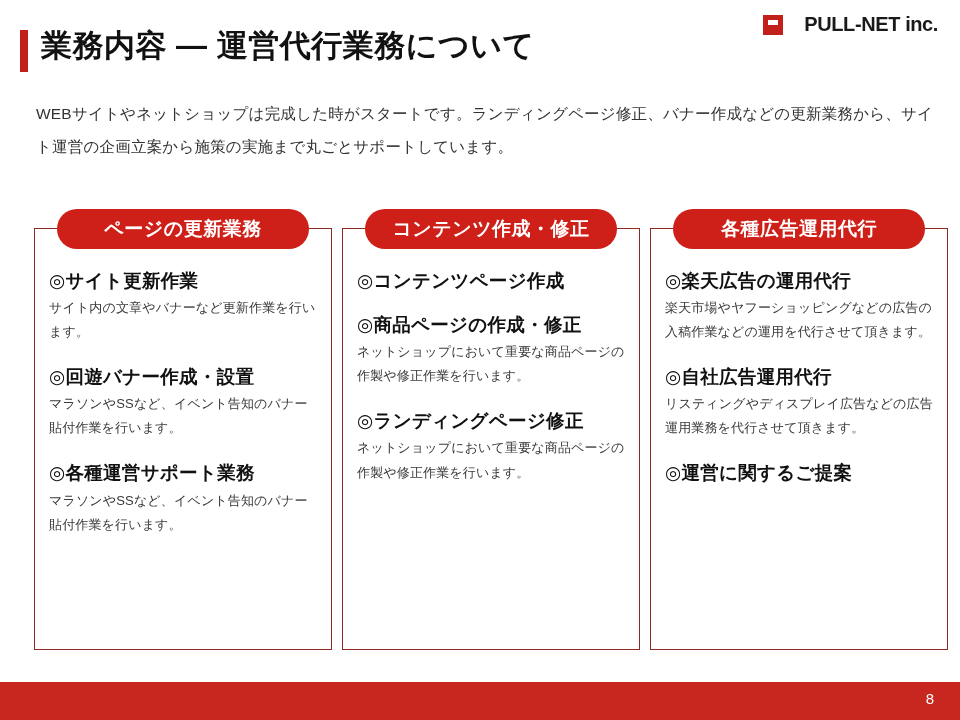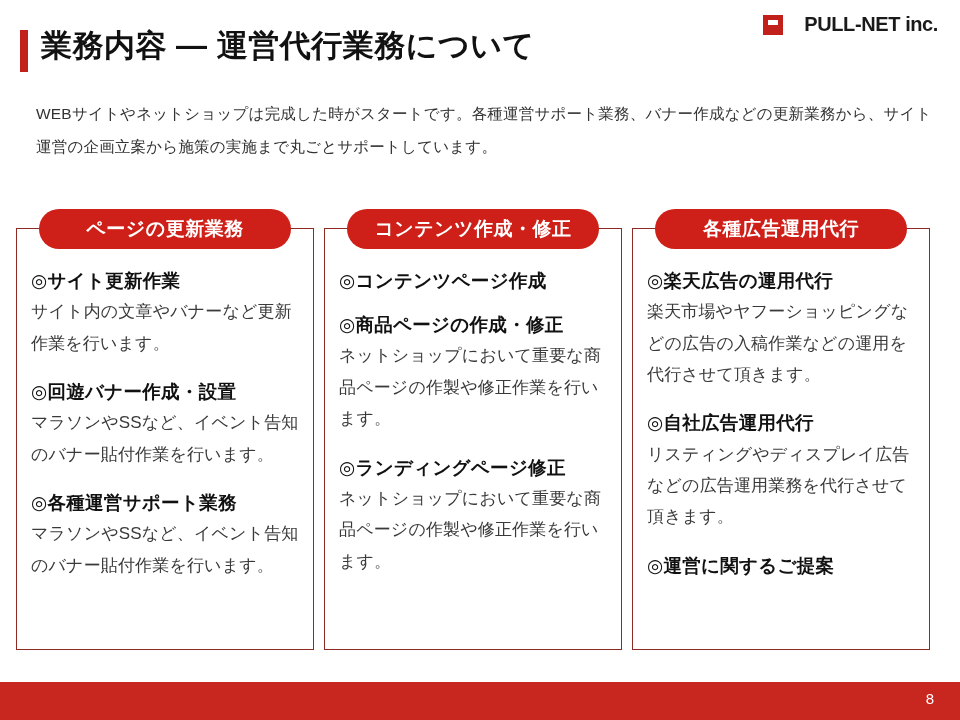--- a/index.html
+++ b/index.html
@@ -97,21 +97,21 @@
     width: 900px;
     font-size: 15.5px;
     line-height: 2.1;
     color: #333333;
     letter-spacing: 0.2px;
   }
 
   
   .cards {
     position: absolute;
-    left: 16px;
+    left: 34px;
     top: 208px;
     width: 916px;
     display: flex;
     gap: 10px;
   }
   .card {
     position: relative;
     width: 298px;
     height: 422px;
     border: 1px solid #8d2a24;
@@ -149,21 +149,21 @@
   .item-title {
     font-size: 18.5px;
     font-weight: bold;
     color: #111111;
     line-height: 1.25;
     letter-spacing: 0.3px;
     margin-bottom: 4px;
     white-space: nowrap;
   }
   .item-desc {
-    font-size: 17px;
+    font-size: 13px;
     color: #3a3a3a;
     line-height: 1.85;
     letter-spacing: 0.15px;
   }
 
   
   .footer-bar {
     position: absolute;
     left: 0;
     top: 682px;
@@ -190,21 +190,21 @@
     <div class="logo-text">PULL-NET inc.</div>
   </div>
 
   <div class="title-row">
     <div class="title-accent"></div>
     <div class="page-title">業務内容 ― 運営代行業務について</div>
   </div>
 
 </div>
 
-<div class="lead">WEBサイトやネットショップは完成した時がスタートです。各種運営サポート業務、バナー作成などの更新業務から、サイト運営の企画立案から施策の実施まで丸ごとサポートしています。</div>
+<div class="lead">WEBサイトやネットショップは完成した時がスタートです。ランディングページ修正、バナー作成などの更新業務から、サイト運営の企画立案から施策の実施まで丸ごとサポートしています。</div>
 
 <div class="cards">
 
   <div class="card">
     <div class="card-badge">ページの更新業務</div>
     <div class="card-body">
       <div class="item">
         <div class="item-title">◎サイト更新作業</div>
         <div class="item-desc">サイト内の文章やバナーなど更新作業を行います。</div>
       </div>

